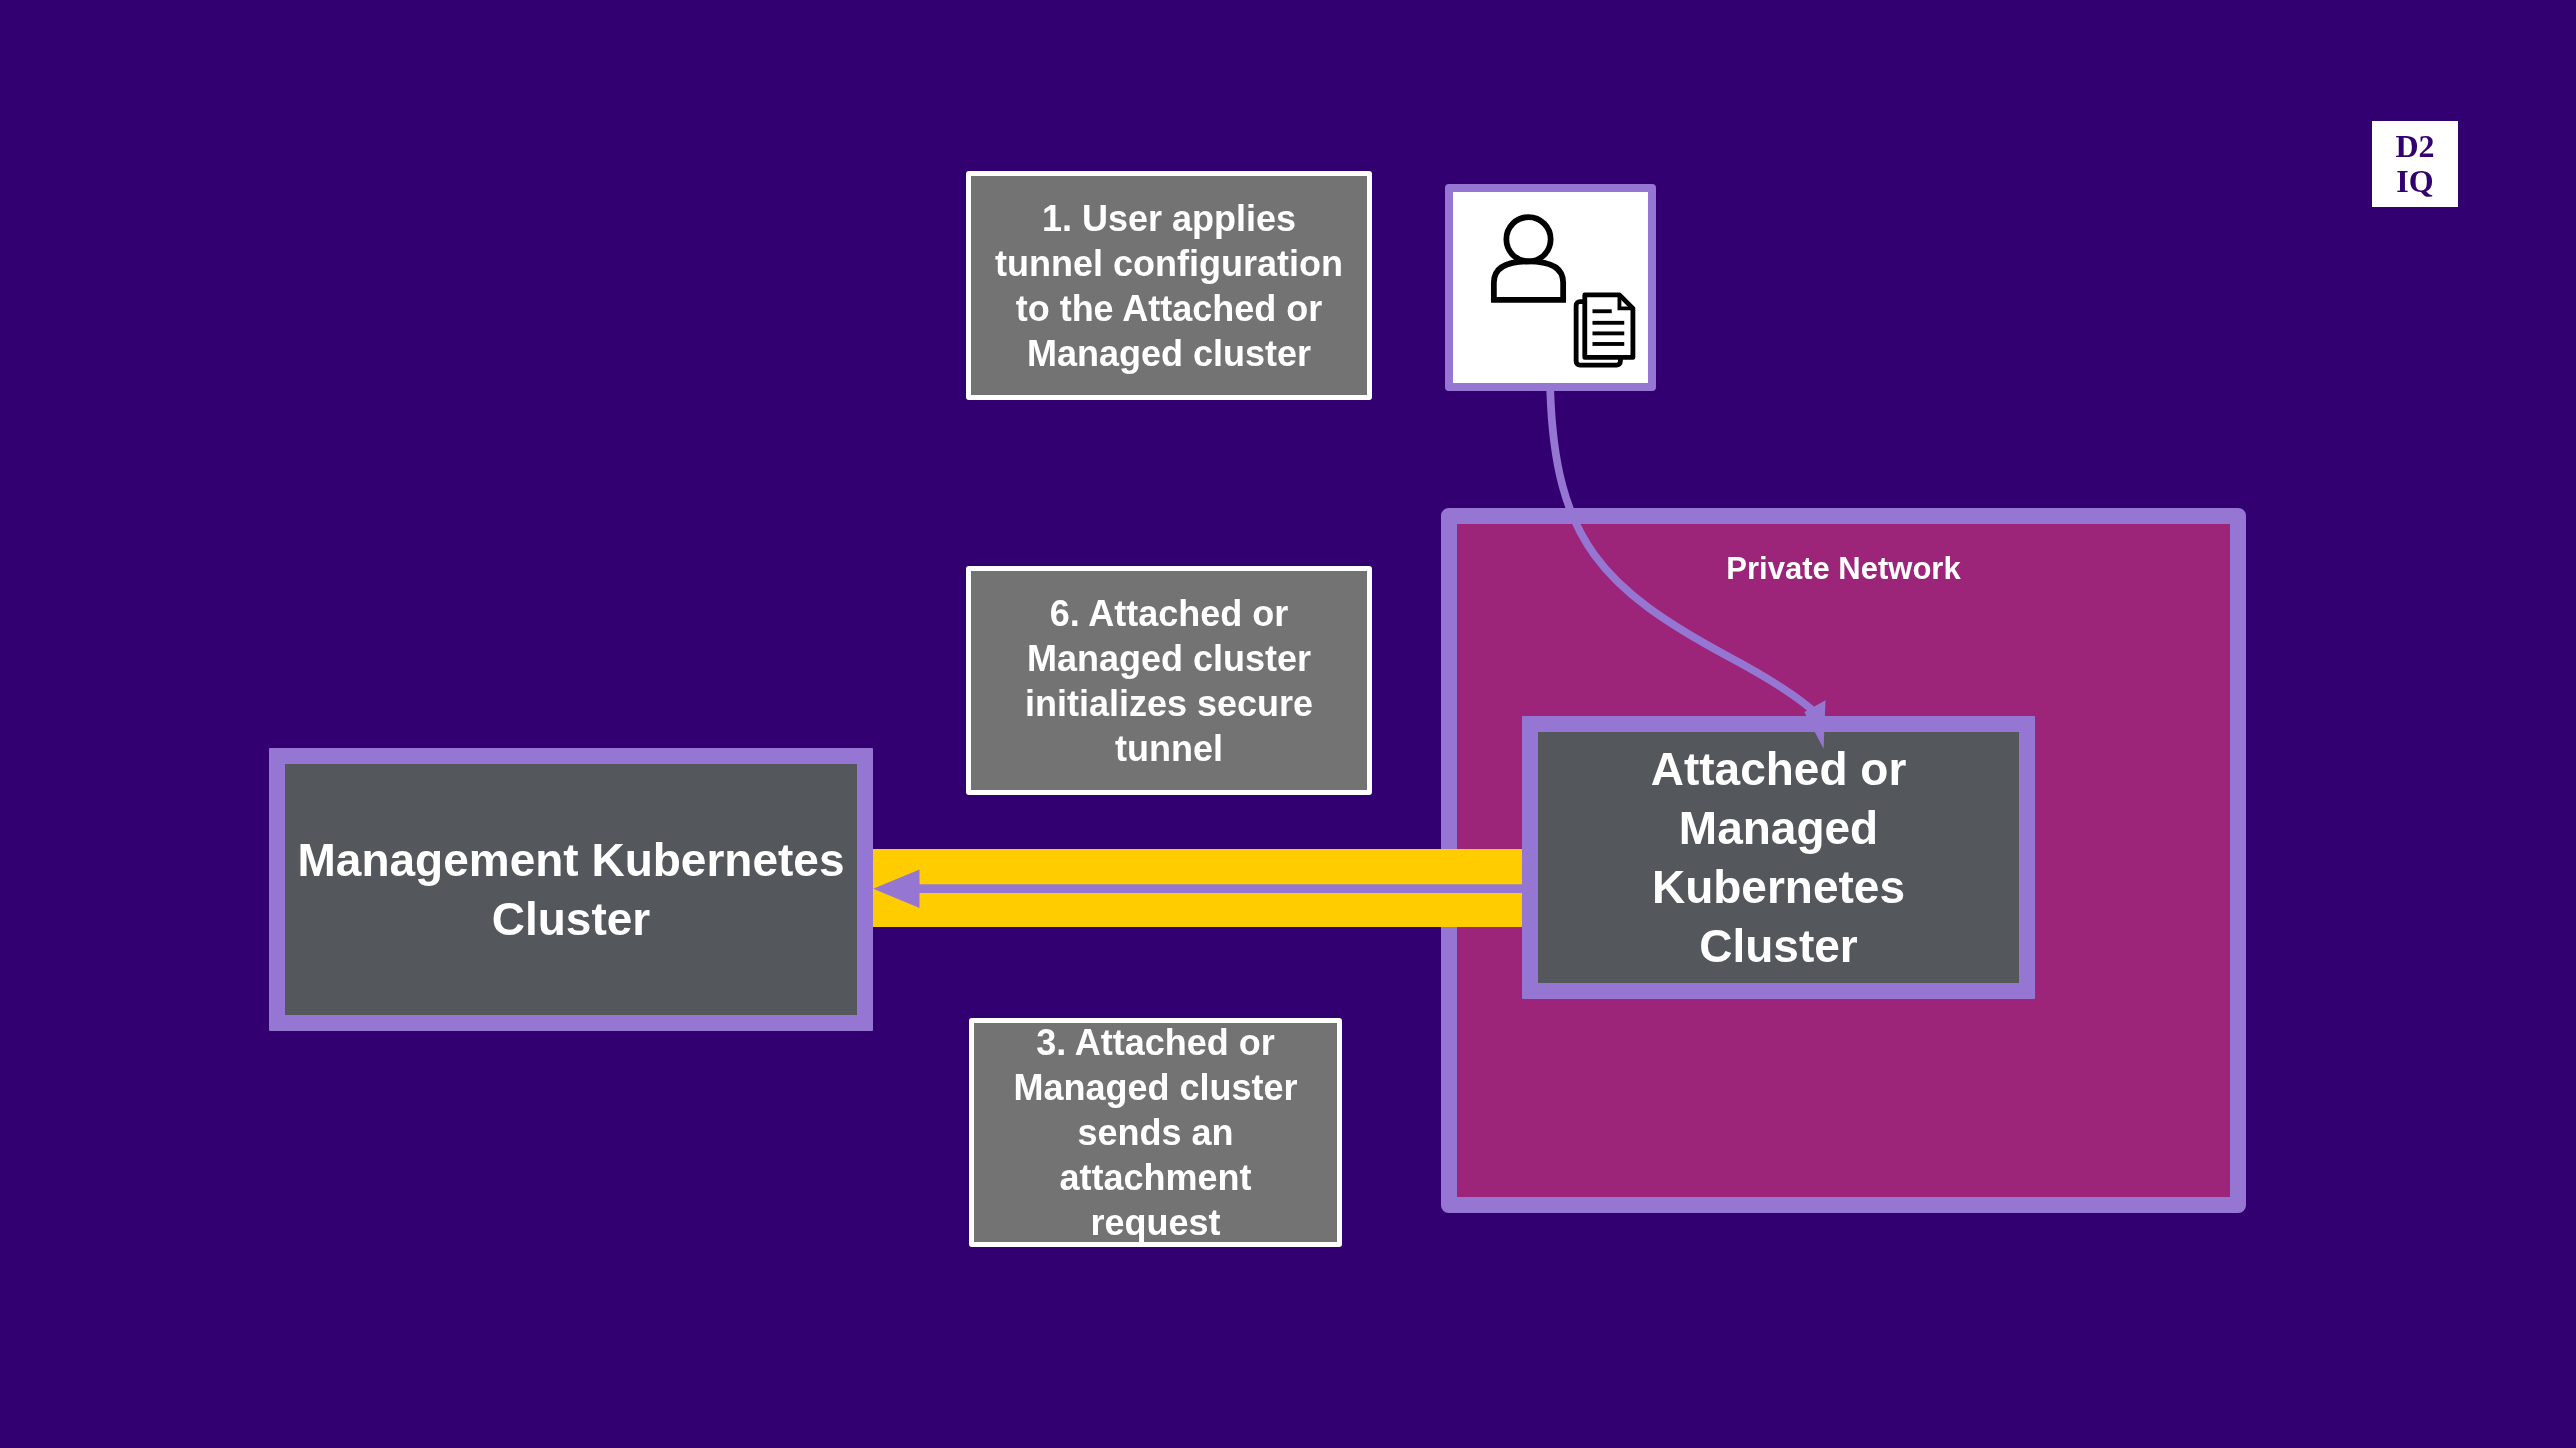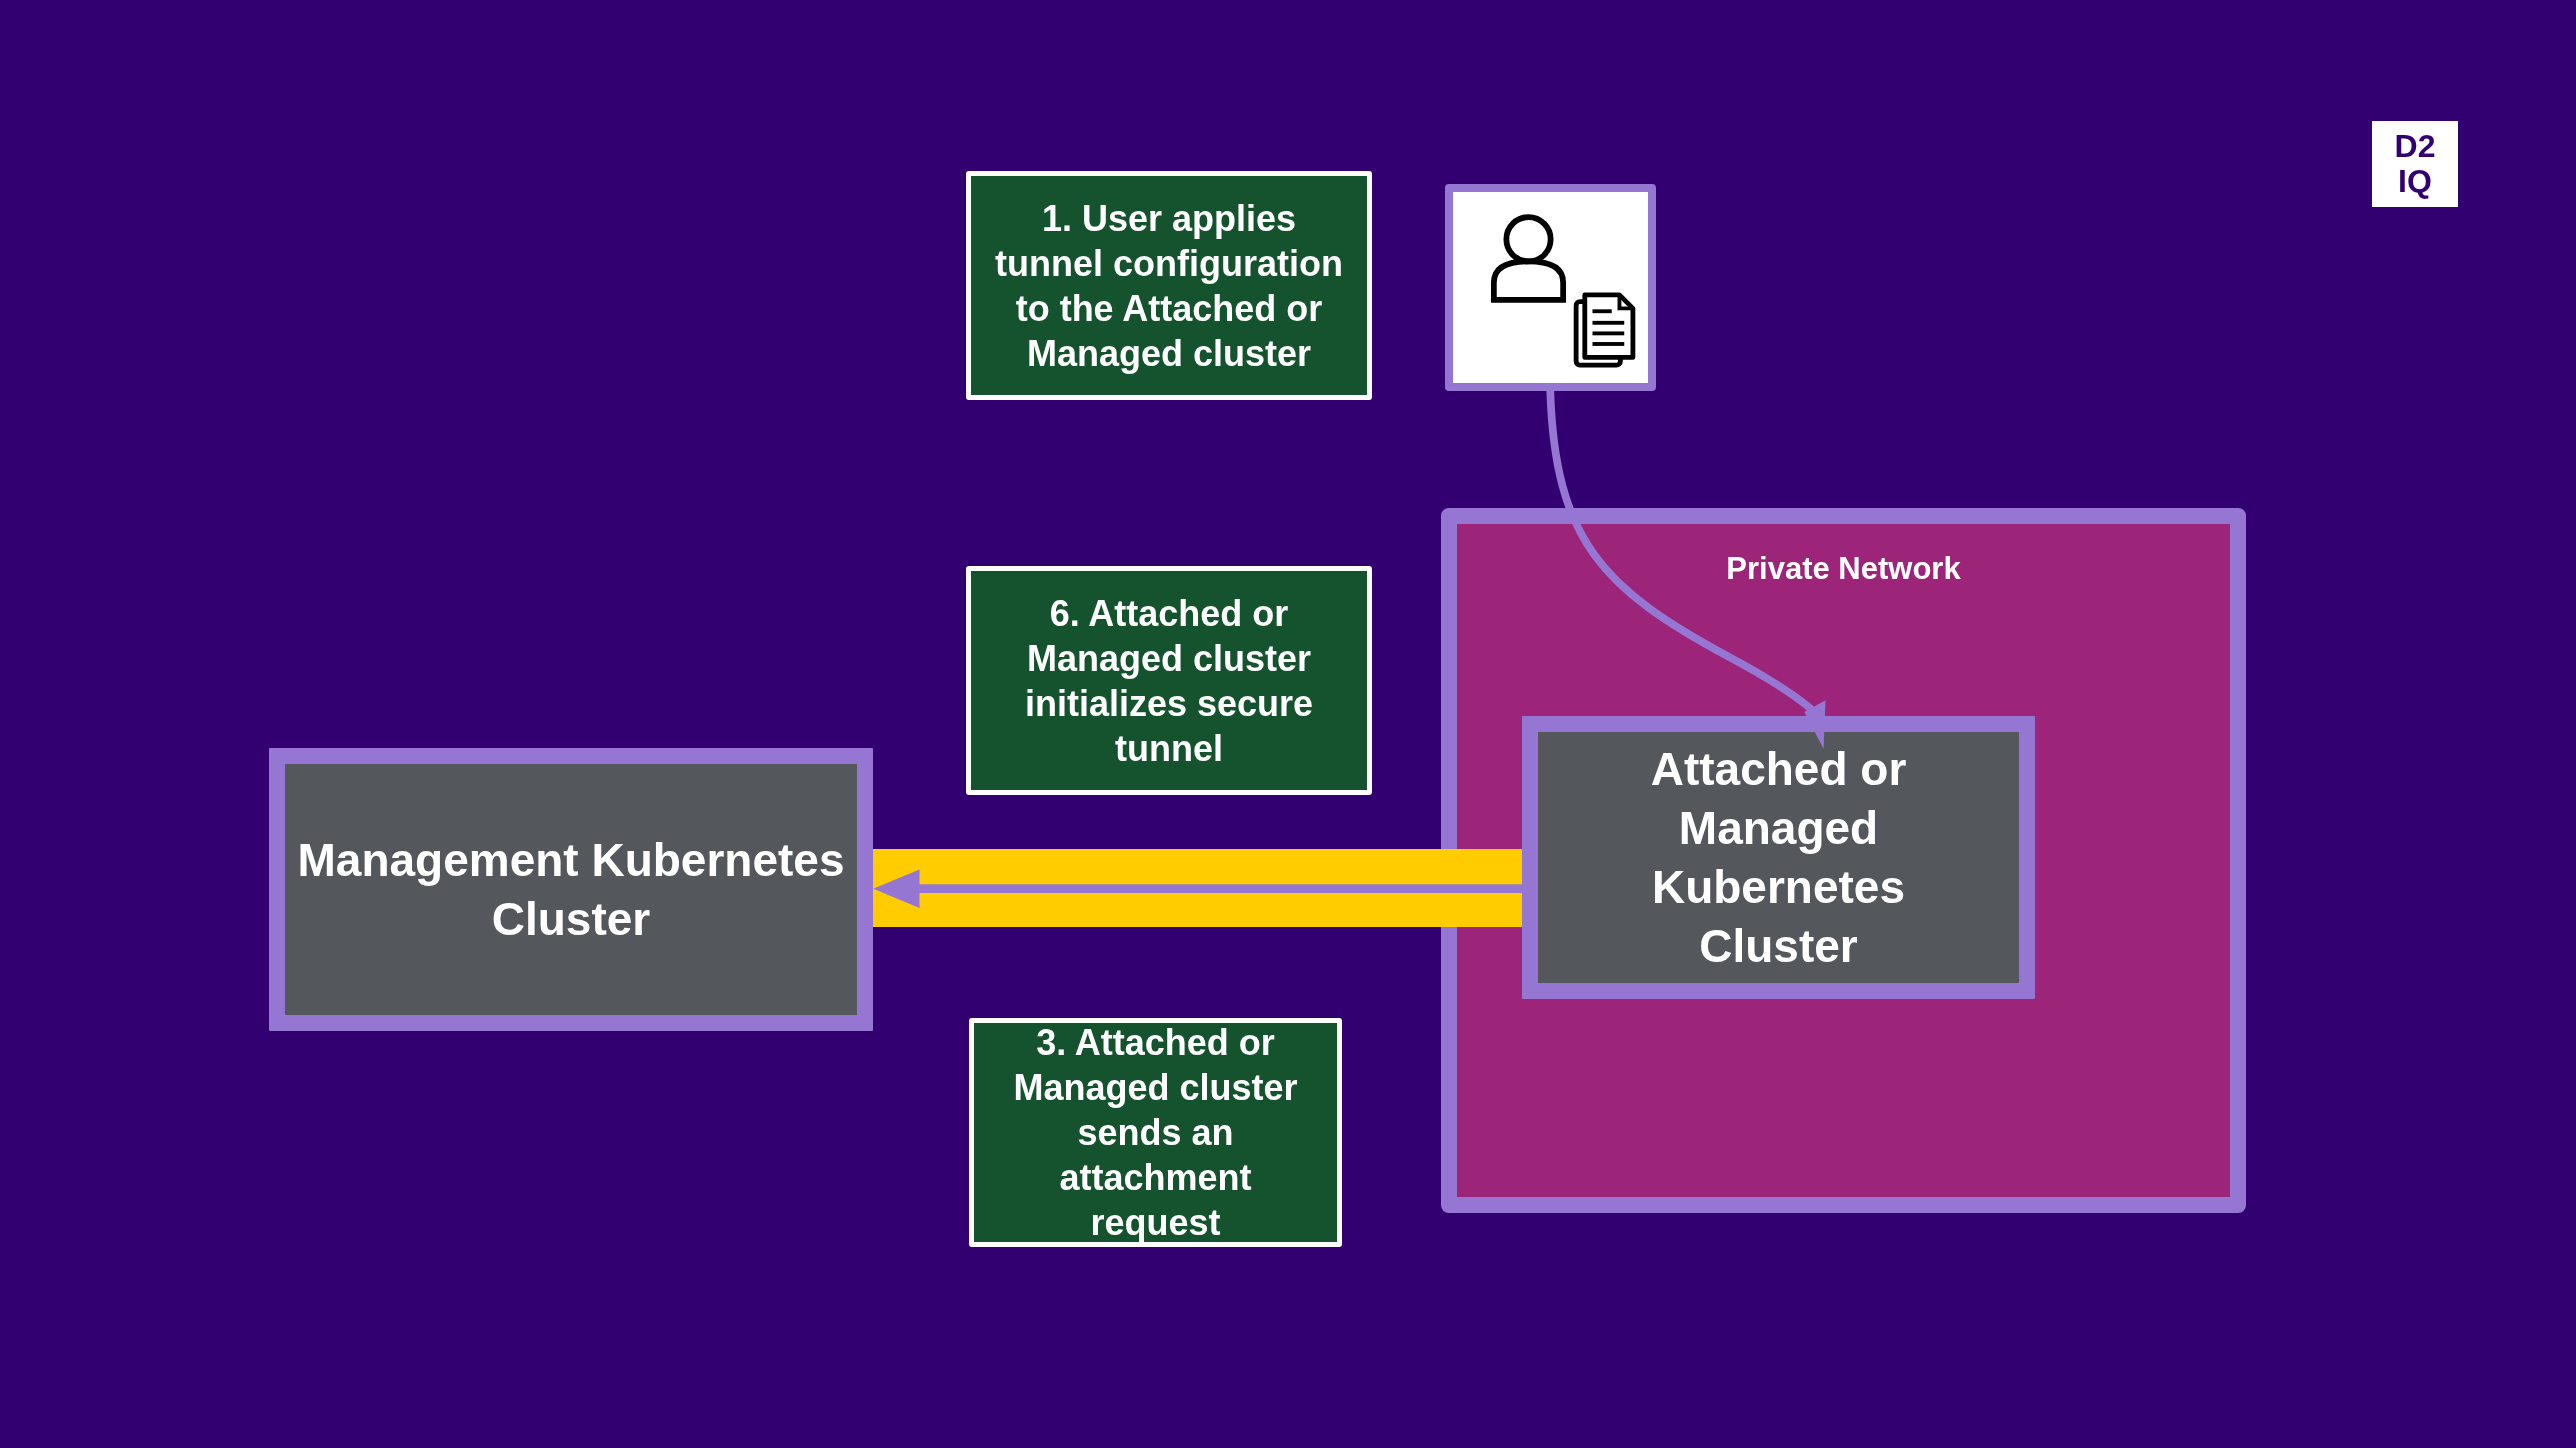--- a/index.html
+++ b/index.html
@@ -1,28 +1,28 @@
 <!DOCTYPE html>
 <html><head>
 <meta charset="utf-8">
 <style>
   html, body { margin:0; padding:0; }
   body { width:2576px; height:1449px; background:#330072; position:relative; overflow:hidden;
          font-family:"Liberation Sans", sans-serif; color:#ffffff; }
   .abs { position:absolute; box-sizing:border-box; }
-  .note { border:5.8px solid #ffffff; border-radius:2.9px; background:#14532d;
+  .note { border:5.8px solid #ffffff; border-radius:2.9px; background:#737373;
           display:flex; align-items:center; justify-content:center; text-align:center;
           font-weight:bold; font-size:36px; line-height:45px; padding:0 16px; }
   .cluster { border:16.4px solid #9577d3; border-radius:1px; background:#54575c;
              display:flex; align-items:center; justify-content:center; text-align:center;
              font-weight:bold; font-size:46px; line-height:59px; }
   .private { border:16.4px solid #9577d3; border-radius:7.7px; background:#9c2479; }
   .private-title { font-weight:bold; font-size:31px; text-align:center; }
   .user-box { border:8.7px solid #9577d3; border-radius:3.9px; background:#ffffff; }
-  .logo { background:#ffffff; color:#330072; font-family:Liberation Sans, sans-serif;
+  .logo { background:#ffffff; color:#330072; font-family:Liberation Serif, serif;
           font-weight:bold; font-size:32px; line-height:35px; text-align:center;
           display:flex; flex-direction:column; justify-content:center; }
   .tunnel { background:#ffcc00; }
   svg.overlay { position:absolute; left:0; top:0; pointer-events:none; }
 </style>
 </head>
 <body>
 
 <div class="abs logo" style="left:2372px; top:121px; width:86px; height:86px;">
   <div>D2</div>

